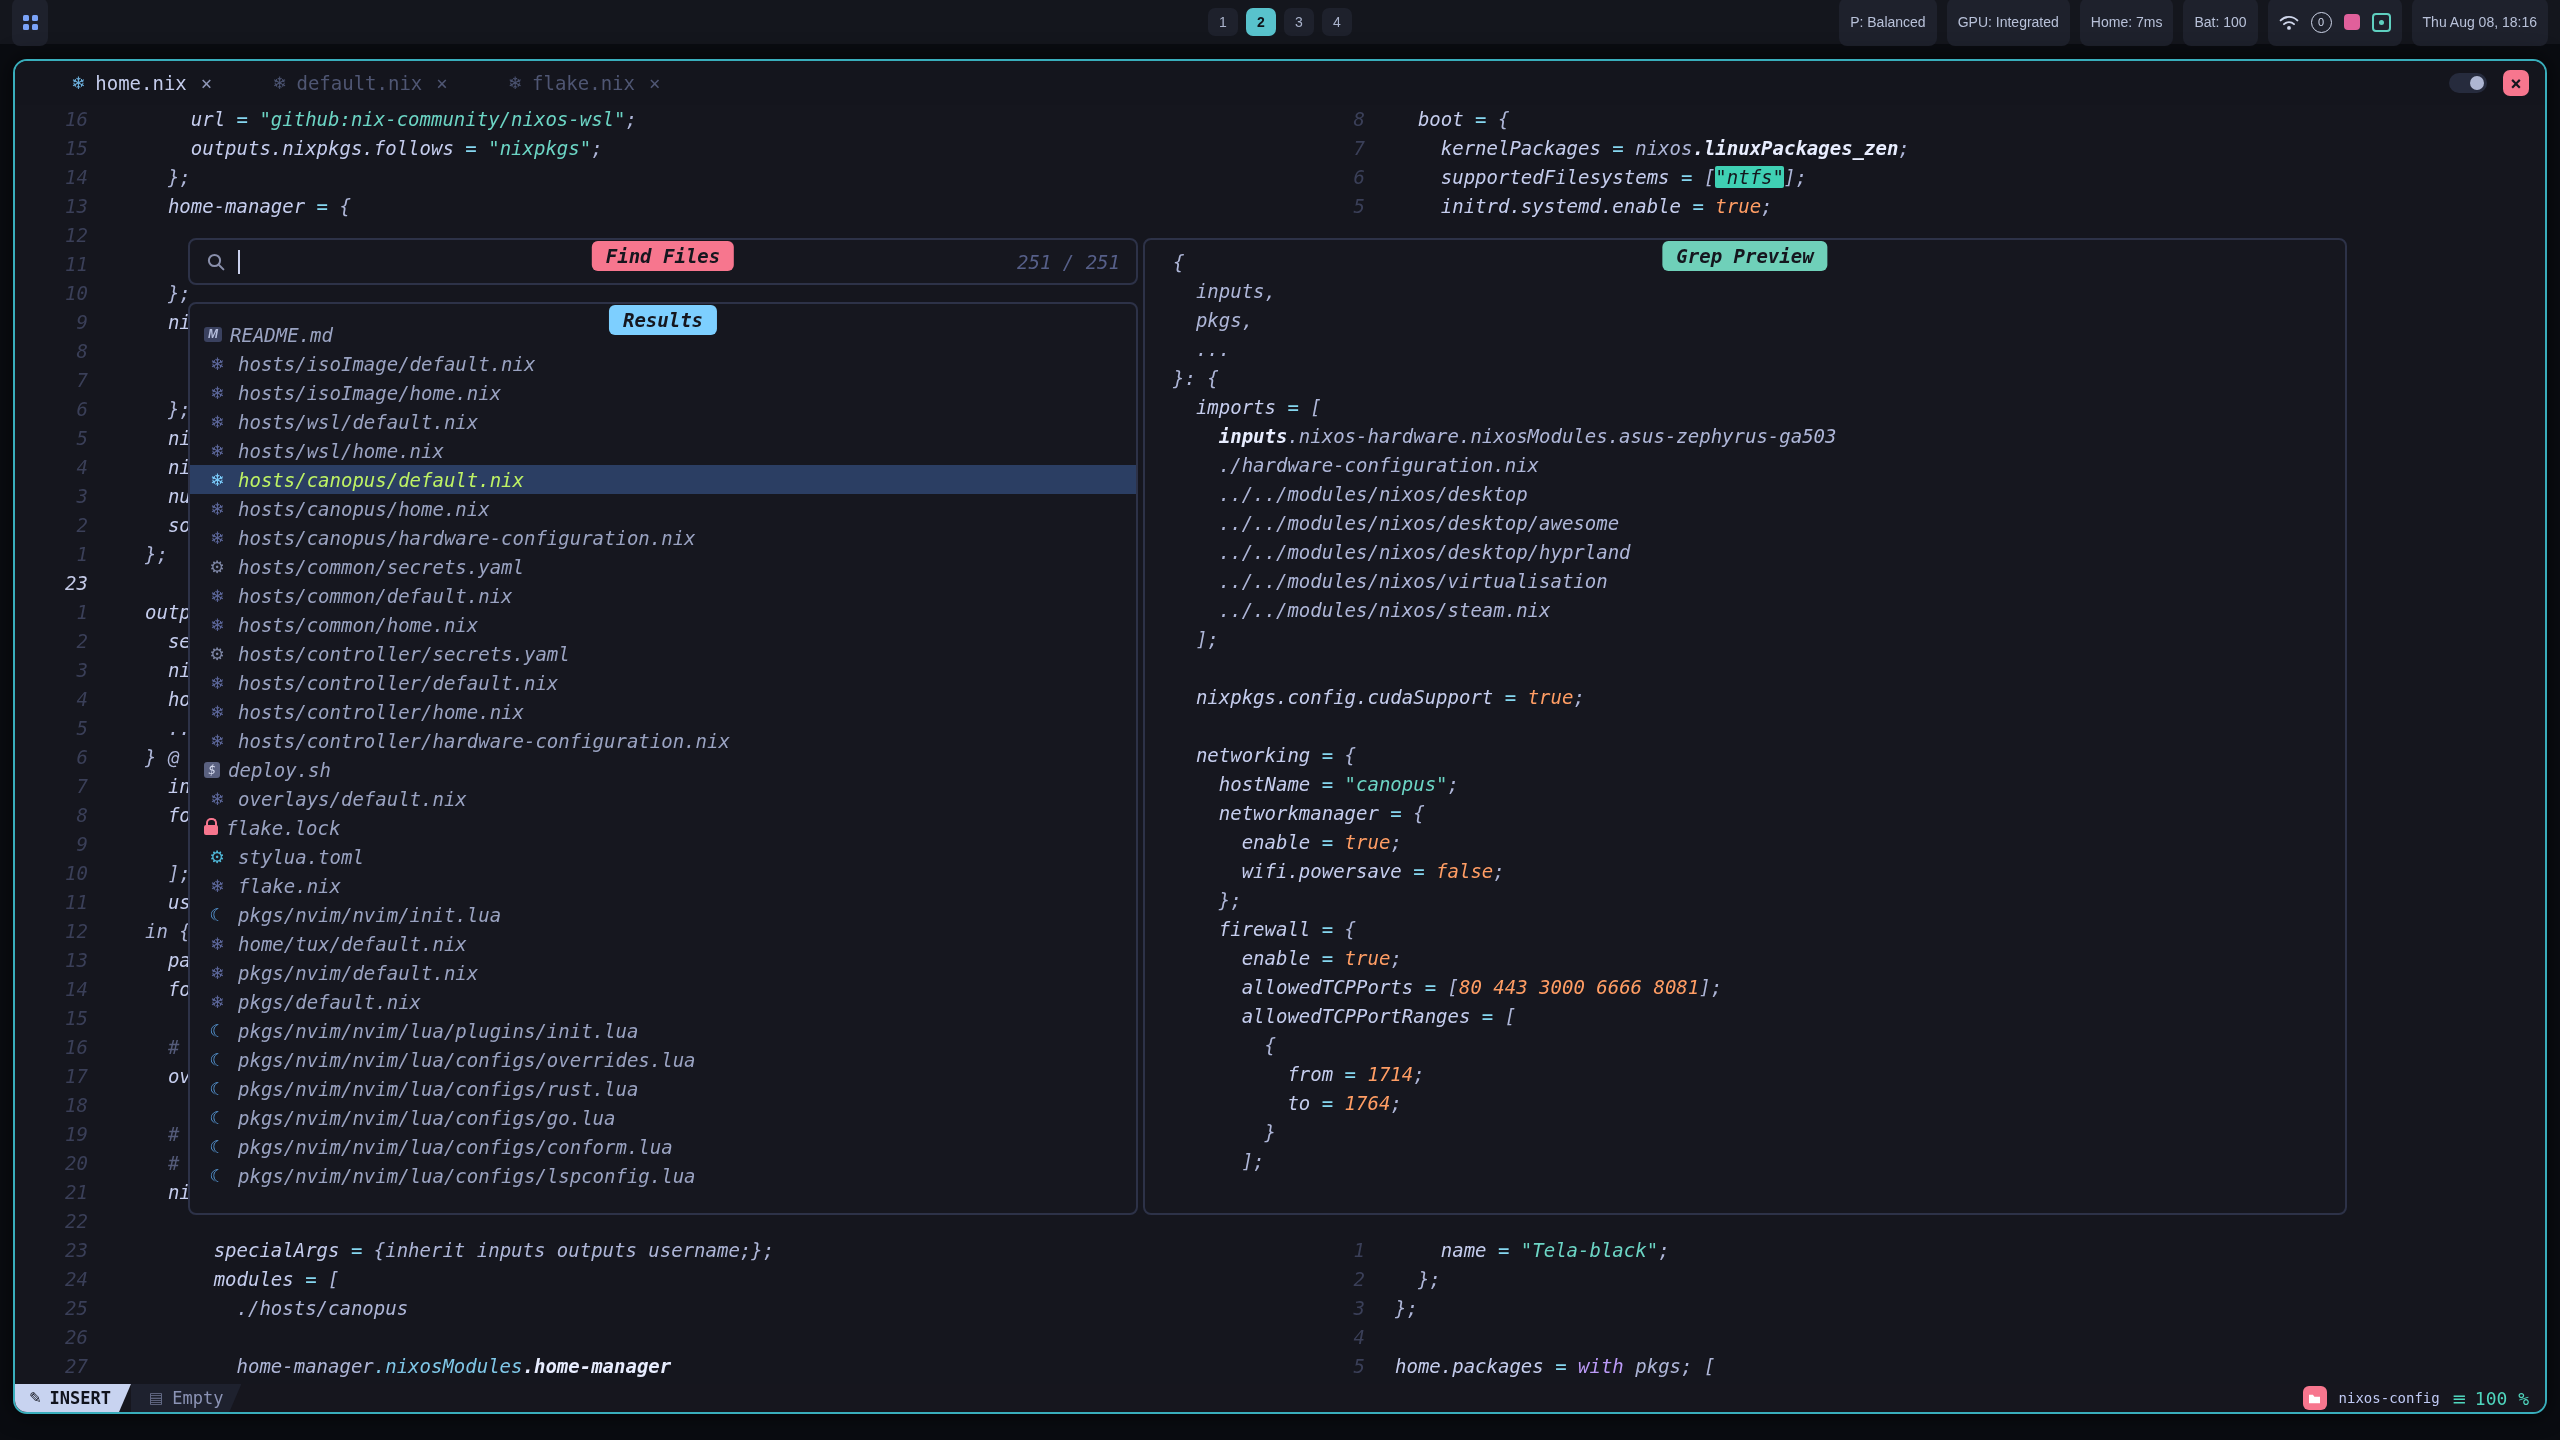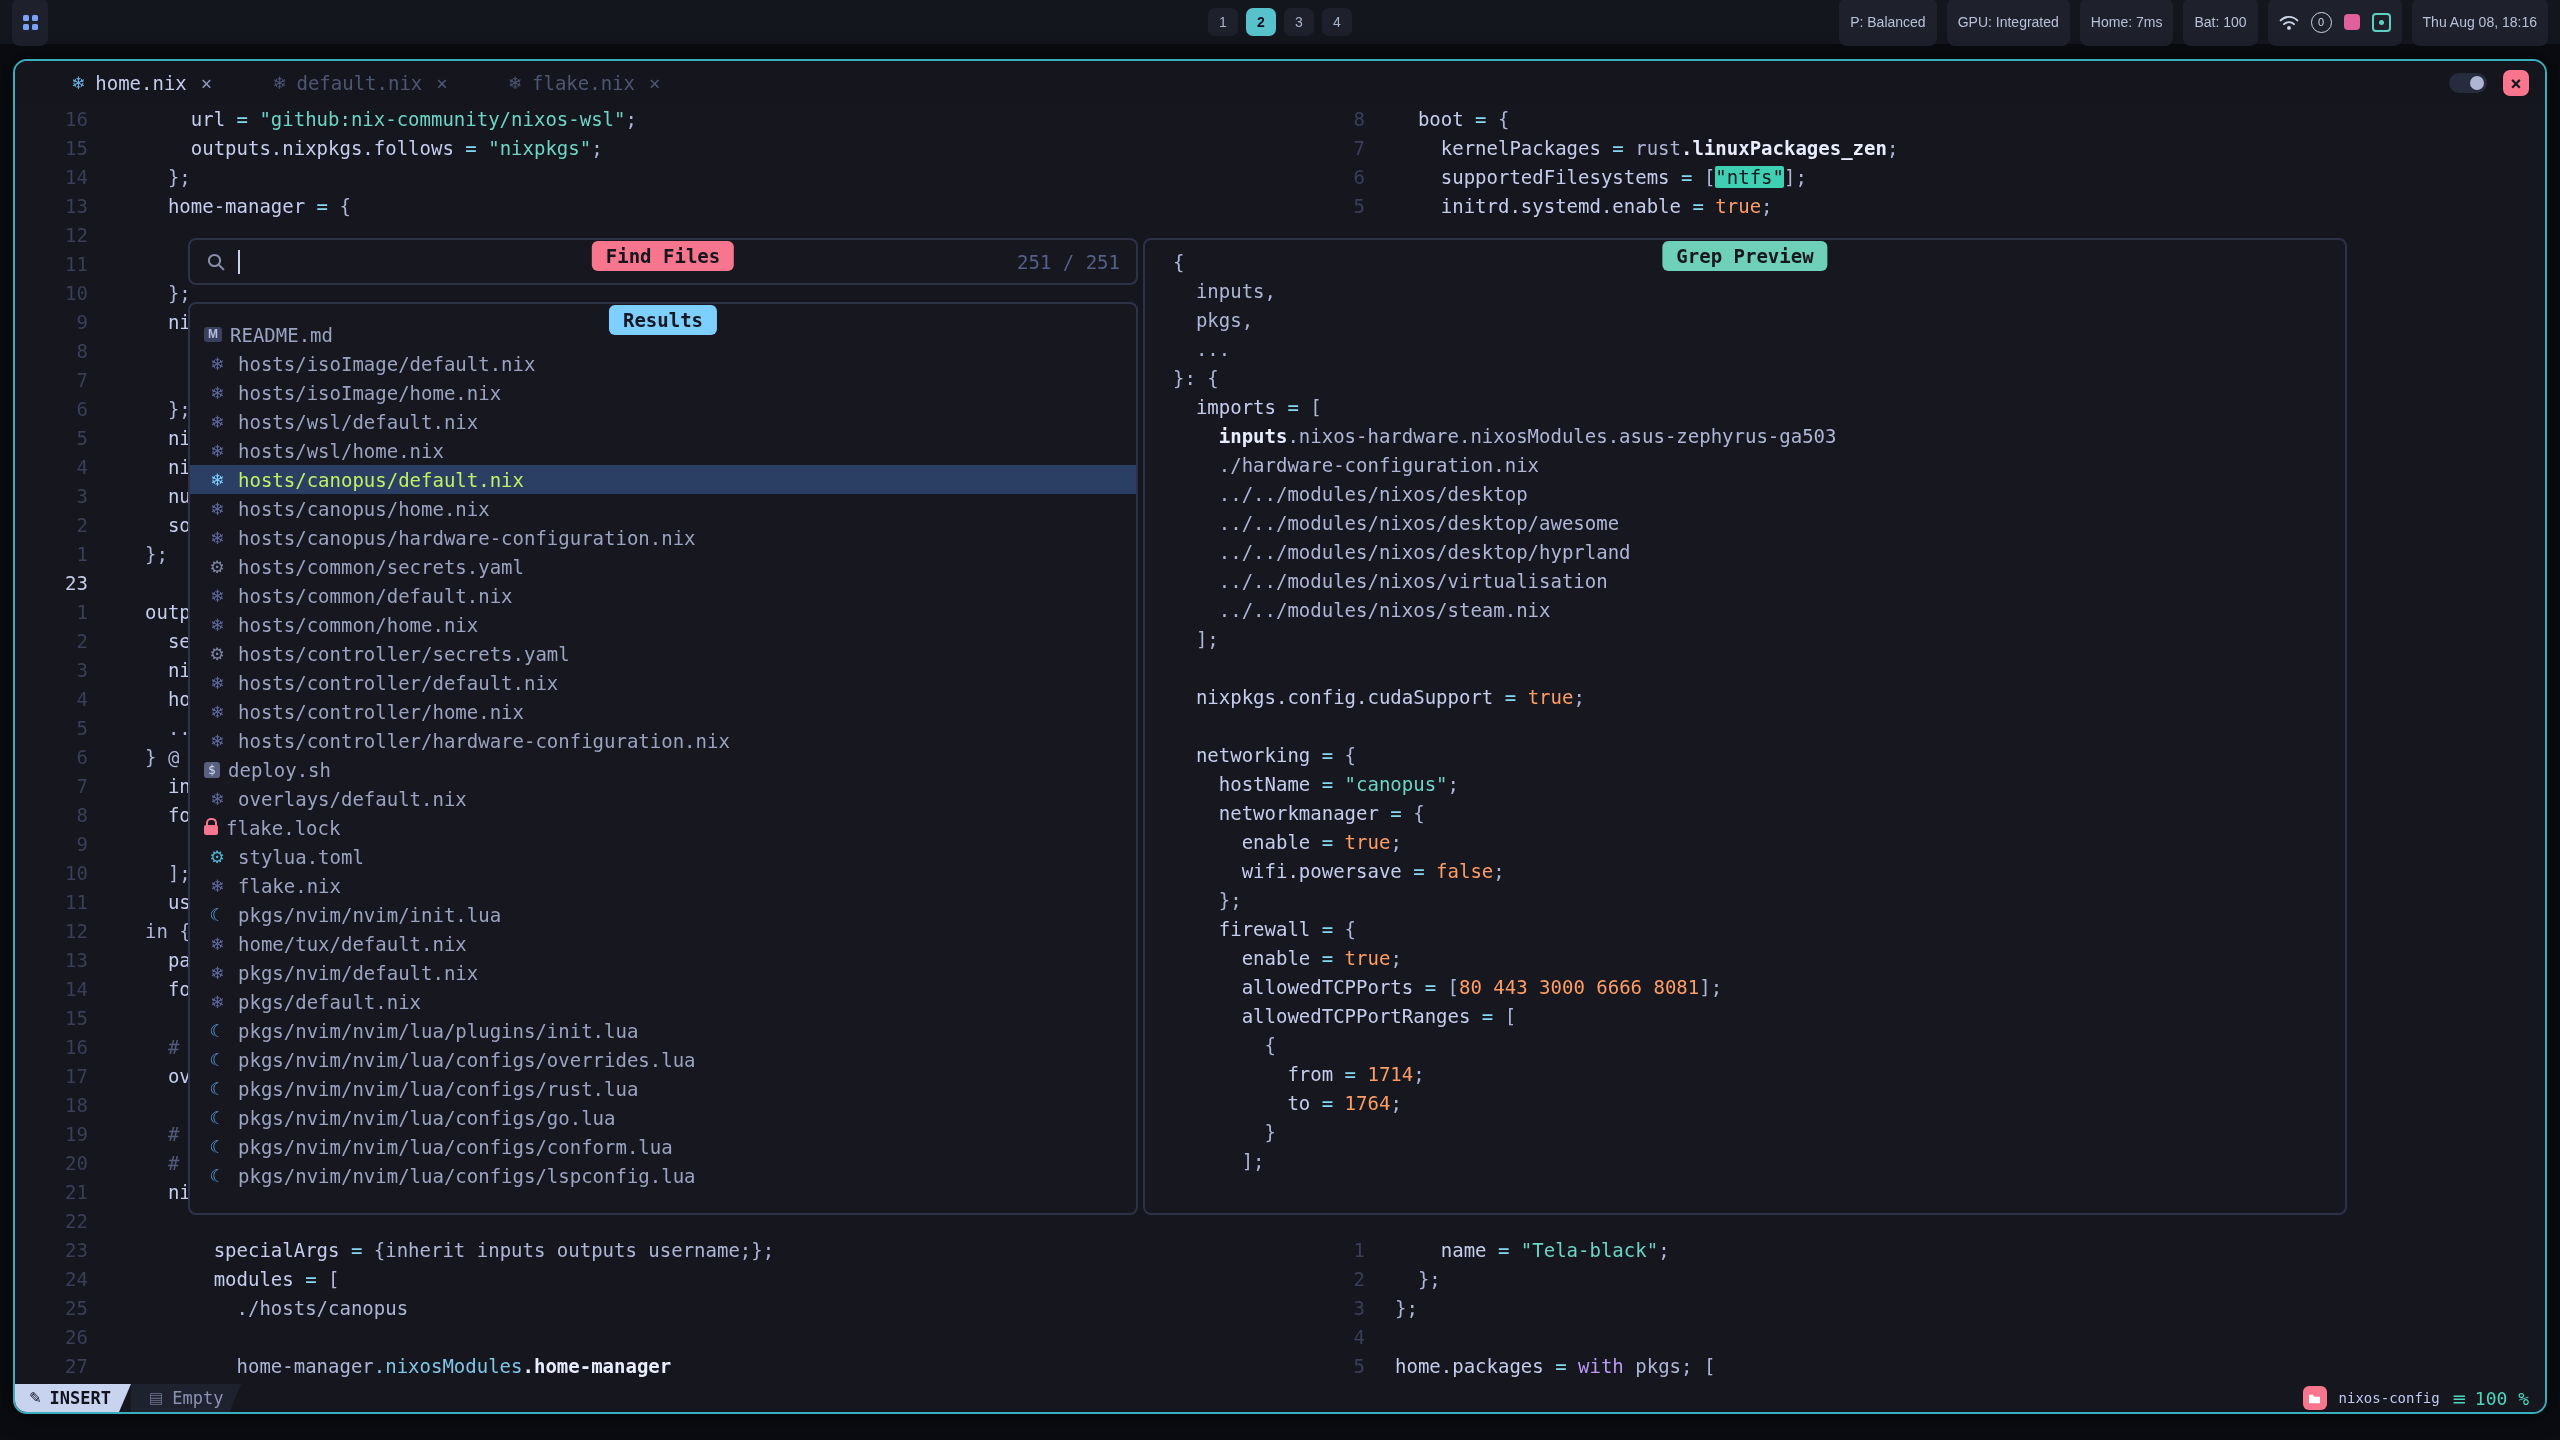--- a/index.html
+++ b/index.html
@@ -58,21 +58,21 @@
   .tab-x{color:#4f5673;font-size:19px;margin-left:4px;cursor:pointer;}
   .tab.active .tab-x{color:#8d95b5;}
   .tab-controls{margin-left:auto;display:flex;align-items:center;gap:16px;}
   .tg-pill{width:38px;height:20px;background:#262b3d;border-radius:10px;position:relative;cursor:pointer;}
   .tg-pill i{position:absolute;right:3px;top:3px;width:14px;height:14px;border-radius:50%;background:#aeb6d2;}
   .win-close{
     width:26px;height:26px;border-radius:7px;background:#f7768e;color:#16161e;
     display:flex;align-items:center;justify-content:center;font-size:19px;font-weight:bold;cursor:pointer;
   }
   
-  .editor{position:absolute;top:44px;left:0;right:0;bottom:28px;background:#15161e;}
+  .editor{position:absolute;top:44px;left:0;right:0;bottom:28px;background:#15161e;font-style:italic;}
   .pane{position:absolute;top:0;bottom:0;overflow:hidden;}
   #pane-left{left:0;width:1308px;}
   #pane-right{left:1308px;right:0;}
   .cl{height:29px;line-height:29px;white-space:pre;font-size:19px;display:flex;}
   .ln{color:#3a3f58;text-align:right;flex:none;}
   #pane-left .ln{width:73px;}
   #pane-left .ct{margin-left:57px;}
   #pane-right .ln{width:42px;}
   #pane-right .ct{margin-left:30px;}
   .ln.cur{color:#c5cbe8;}
@@ -260,21 +260,21 @@
         <div class="cl"><span class="ln">21</span><span class="ct"><span class="t-id">  ni</span></span></div>
         <div class="cl"><span class="ln">22</span><span class="ct"></span></div>
         <div class="cl"><span class="ln">23</span><span class="ct"><span class="t-id">      specialArgs</span><span class="t-op"> = </span><span class="t-pl">{inherit inputs outputs username;};</span></span></div>
         <div class="cl"><span class="ln">24</span><span class="ct"><span class="t-id">      modules</span><span class="t-op"> = </span><span class="t-pl">[</span></span></div>
         <div class="cl"><span class="ln">25</span><span class="ct"><span class="t-pl">        ./hosts/canopus</span></span></div>
         <div class="cl"><span class="ln">26</span><span class="ct"></span></div>
         <div class="cl"><span class="ln">27</span><span class="ct"><span class="t-pl">        home-manager</span><span class="t-fn">.nixosModules</span><span class="t-b">.home-manager</span></span></div>
       </div>
     <div class="pane" id="pane-right">
         <div class="cl"><span class="ln">8</span><span class="ct"><span class="t-id">  boot</span><span class="t-op"> = </span><span class="t-pl">{</span></span></div>
-        <div class="cl"><span class="ln">7</span><span class="ct"><span class="t-id">    kernelPackages</span><span class="t-op"> = </span><span class="t-pl">rust</span><span class="t-b">.linuxPackages_zen</span><span class="t-pl">;</span></span></div>
+        <div class="cl"><span class="ln">7</span><span class="ct"><span class="t-id">    kernelPackages</span><span class="t-op"> = </span><span class="t-pl">nixos</span><span class="t-b">.linuxPackages_zen</span><span class="t-pl">;</span></span></div>
         <div class="cl"><span class="ln">6</span><span class="ct"><span class="t-id">    supportedFilesystems</span><span class="t-op"> = </span><span class="t-pl">[</span><span class="t-hl">"ntfs"</span><span class="t-pl">];</span></span></div>
         <div class="cl"><span class="ln">5</span><span class="ct"><span class="t-id">    initrd.systemd.enable</span><span class="t-op"> = </span><span class="t-bo">true</span><span class="t-pl">;</span></span></div>
         <div class="cl"><span class="ln"></span><span class="ct"></span></div>
         <div class="cl"><span class="ln"></span><span class="ct"></span></div>
         <div class="cl"><span class="ln"></span><span class="ct"></span></div>
         <div class="cl"><span class="ln"></span><span class="ct"></span></div>
         <div class="cl"><span class="ln"></span><span class="ct"></span></div>
         <div class="cl"><span class="ln"></span><span class="ct"></span></div>
         <div class="cl"><span class="ln"></span><span class="ct"></span></div>
         <div class="cl"><span class="ln"></span><span class="ct"></span></div>

